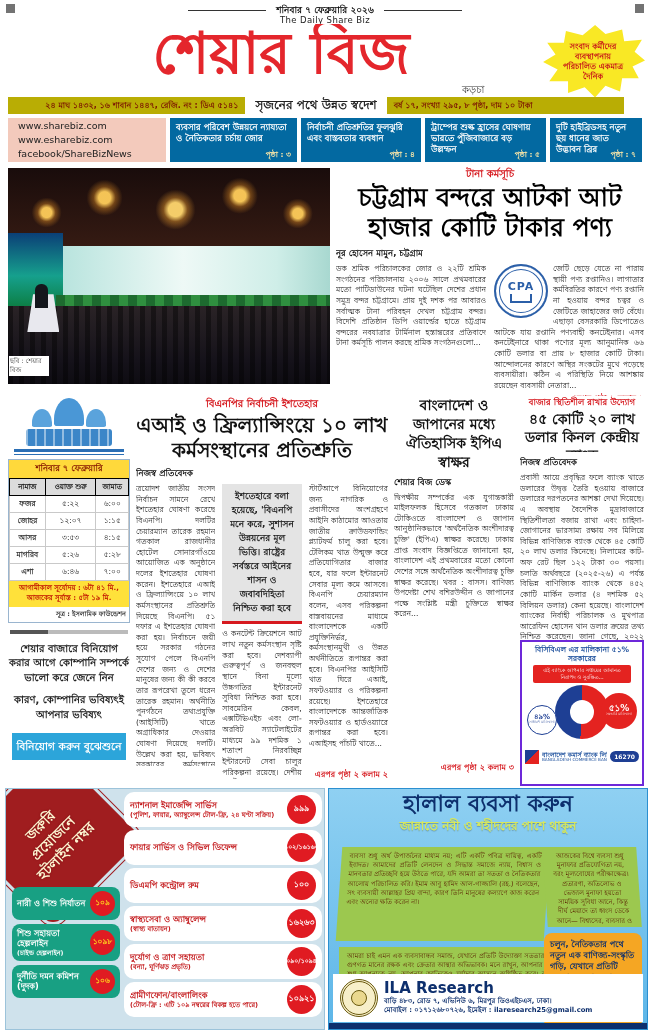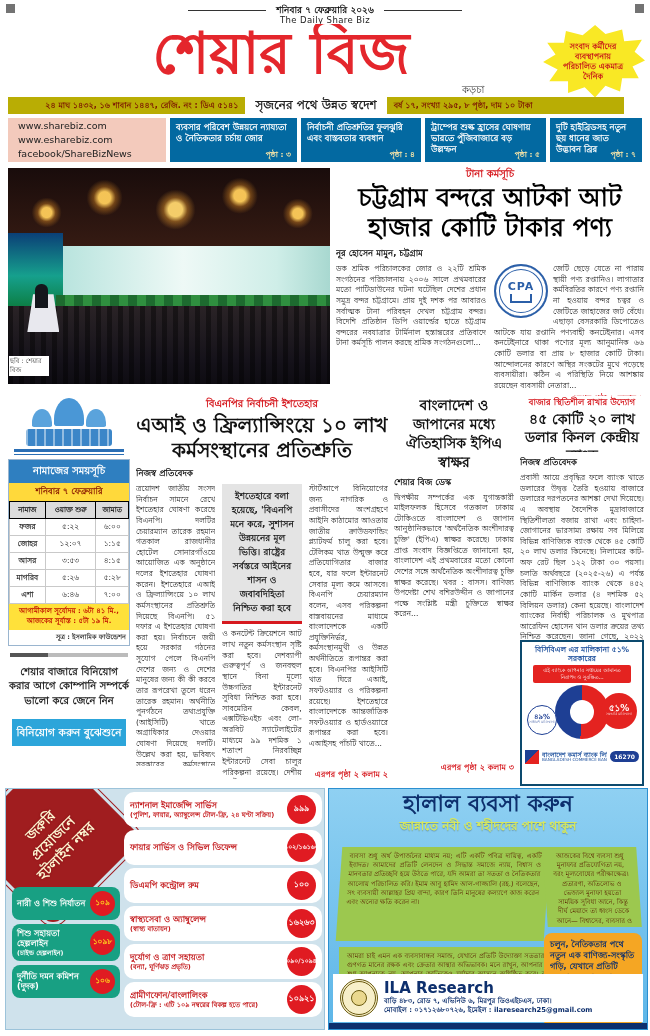--- a/index.html
+++ b/index.html
@@ -101,21 +101,21 @@
              text-align:center;line-height:1.55;margin-bottom:5px;color:#222;}
   
   .japan{position:absolute;top:396px;left:394px;width:120px;height:390px;overflow:hidden;}
   .japan-headline{font-size:14px;font-weight:bold;text-align:center;line-height:1.35;max-height:80px;overflow:hidden;}
   .japan .bodytxt{height:266px;margin-top:2px;}
   
   .dollar{position:absolute;top:396px;left:520px;width:124px;height:390px;overflow:hidden;}
   .dollar-kicker{color:#d6191f;font-size:8.5px;font-weight:bold;text-align:center;}
   .dollar-headline{font-size:14px;font-weight:bold;text-align:center;line-height:1.3;max-height:42px;overflow:hidden;}
   .dollar .bodytxt{height:172px;margin-top:2px;}
-  .bank-ad{position:absolute;left:0;right:0;bottom:0;height:146px;border:2px solid #0c4a6e;box-sizing:border-box;padding:3px;background:#fff;}
+  .bank-ad{position:absolute;left:0;right:0;bottom:0;height:146px;border:2px solid #6d28d9;box-sizing:border-box;padding:3px;background:#fff;}
   .ad-title{color:#1c4f9c;font-weight:bold;font-size:7.5px;text-align:center;line-height:1.2;}
   .ad-note{background:#e42320;color:#fff;font-size:5.2px;text-align:center;padding:2px;margin:2px 8px;border-radius:2px;line-height:1.3;}
   .donut-wrap{position:relative;height:62px;margin-top:2px;}
   .donut{width:54px;height:54px;border-radius:50%;margin:0 auto;background:conic-gradient(#e42320 0 51%,#1e3f94 51% 100%);position:relative;}
   .donut::after{content:"";position:absolute;left:15px;top:15px;width:24px;height:24px;border-radius:50%;background:#fff;}
   .pct-left{position:absolute;left:2px;top:20px;width:28px;height:28px;background:#fff;border:1px solid #1e3f94;border-radius:50%;
             display:flex;flex-direction:column;align-items:center;justify-content:center;line-height:1;}
   .pct-left b{font-size:7px;color:#1e3f94;}
   .pct-left span{font-size:3.6px;color:#1e3f94;text-align:center;}
   .pct-right{position:absolute;right:2px;top:8px;width:36px;height:36px;background:#e42320;color:#fff;border-radius:50%;
@@ -248,21 +248,20 @@
   <div class="sidebar">
     <div class="mosque">
       <div class="dome-l"></div>
         <div class="dome-c"></div>
         <div class="dome-r"></div>
         <div class="mosque-base"></div>
     </div>
     <div class="mosque-line1"></div>
     <div class="mosque-line2"></div>
     <div class="prayer">
-      <div class="p-title">নামাজের সময়সূচি</div>
       <div class="p-date">শনিবার ৭ ফেব্রুয়ারি</div>
       <table>
         <tbody>
             <tr>
           <th>নামাজ</th>
           <th>ওয়াক্ত শুরু</th>
           <th>জামাত</th>
         </tr>
         <tr>
               <td class="nm">ফজর</td>
@@ -289,20 +288,21 @@
               <td>৬:৪৬</td>
               <td>৭:০০</td>
             </tr>
       </tbody>
         </table>
       <div class="p-note">আগামীকাল সূর্যোদয় : ৬টা ৪১ মি., আজকের সূর্যাস্ত : ৫টা ১৯ মি.</div>
       <div class="p-src">সূত্র : ইসলামিক ফাউন্ডেশন</div>
     </div>
     <div class="sb-divider"></div>
     <div class="advice">শেয়ার বাজারে বিনিয়োগ করার আগে কোম্পানি সম্পর্কে ভালো করে জেনে নিন</div>
+    <div class="advice">কারণ, কোম্পানির ভবিষ্যৎই আপনার ভবিষ্যৎ</div>
     <div class="invest-btn">বিনিয়োগ করুন বুঝেশুনে</div>
 
   </div>
 
   <div class="mainstory">
     <div class="kicker">বিএনপির নির্বাচনী ইশতেহার</div>
     <div class="main-headline">এআই ও ফ্রিল্যান্সিংয়ে ১০ লাখ কর্মসংস্থানের প্রতিশ্রুতি</div>
     <div class="byline">নিজস্ব প্রতিবেদক</div>
     <div class="main-cols">
       <div class="col bodytxt">ত্রয়োদশ জাতীয় সংসদ নির্বাচন সামনে রেখে ইশতেহার ঘোষণা করেছে বিএনপি। দলটির চেয়ারম্যান তারেক রহমান গতকাল রাজধানীর হোটেল সোনারগাঁওয়ে আয়োজিত এক অনুষ্ঠানে দলের ইশতেহার ঘোষণা করেন। ইশতেহারে এআই ও ফ্রিল্যান্সিংয়ে ১০ লাখ কর্মসংস্থানের প্রতিশ্রুতি দিয়েছে বিএনপি। ৫১ দফার এ ইশতেহার ঘোষণা করা হয়। নির্বাচনে জয়ী হয়ে সরকার গঠনের সুযোগ পেলে বিএনপি দেশের জন্য ও দেশের মানুষের জন্য কী কী করবে তার রূপরেখা তুলে ধরেন তারেক রহমান। অর্থনীতি পুনর্গঠনে তথ্যপ্রযুক্তি (আইসিটি) খাতে অগ্রাধিকার দেওয়ার ঘোষণা দিয়েছে দলটি। উল্লেখ করা হয়, ভবিষ্যৎ সরকারের কর্মসংস্থানে কৃত্রিম বুদ্ধিমত্তা (এআই) ও ফ্রিল্যান্সিং খাতে ১০ লাখ নতুন কর্মসংস্থান হবে।</div>

